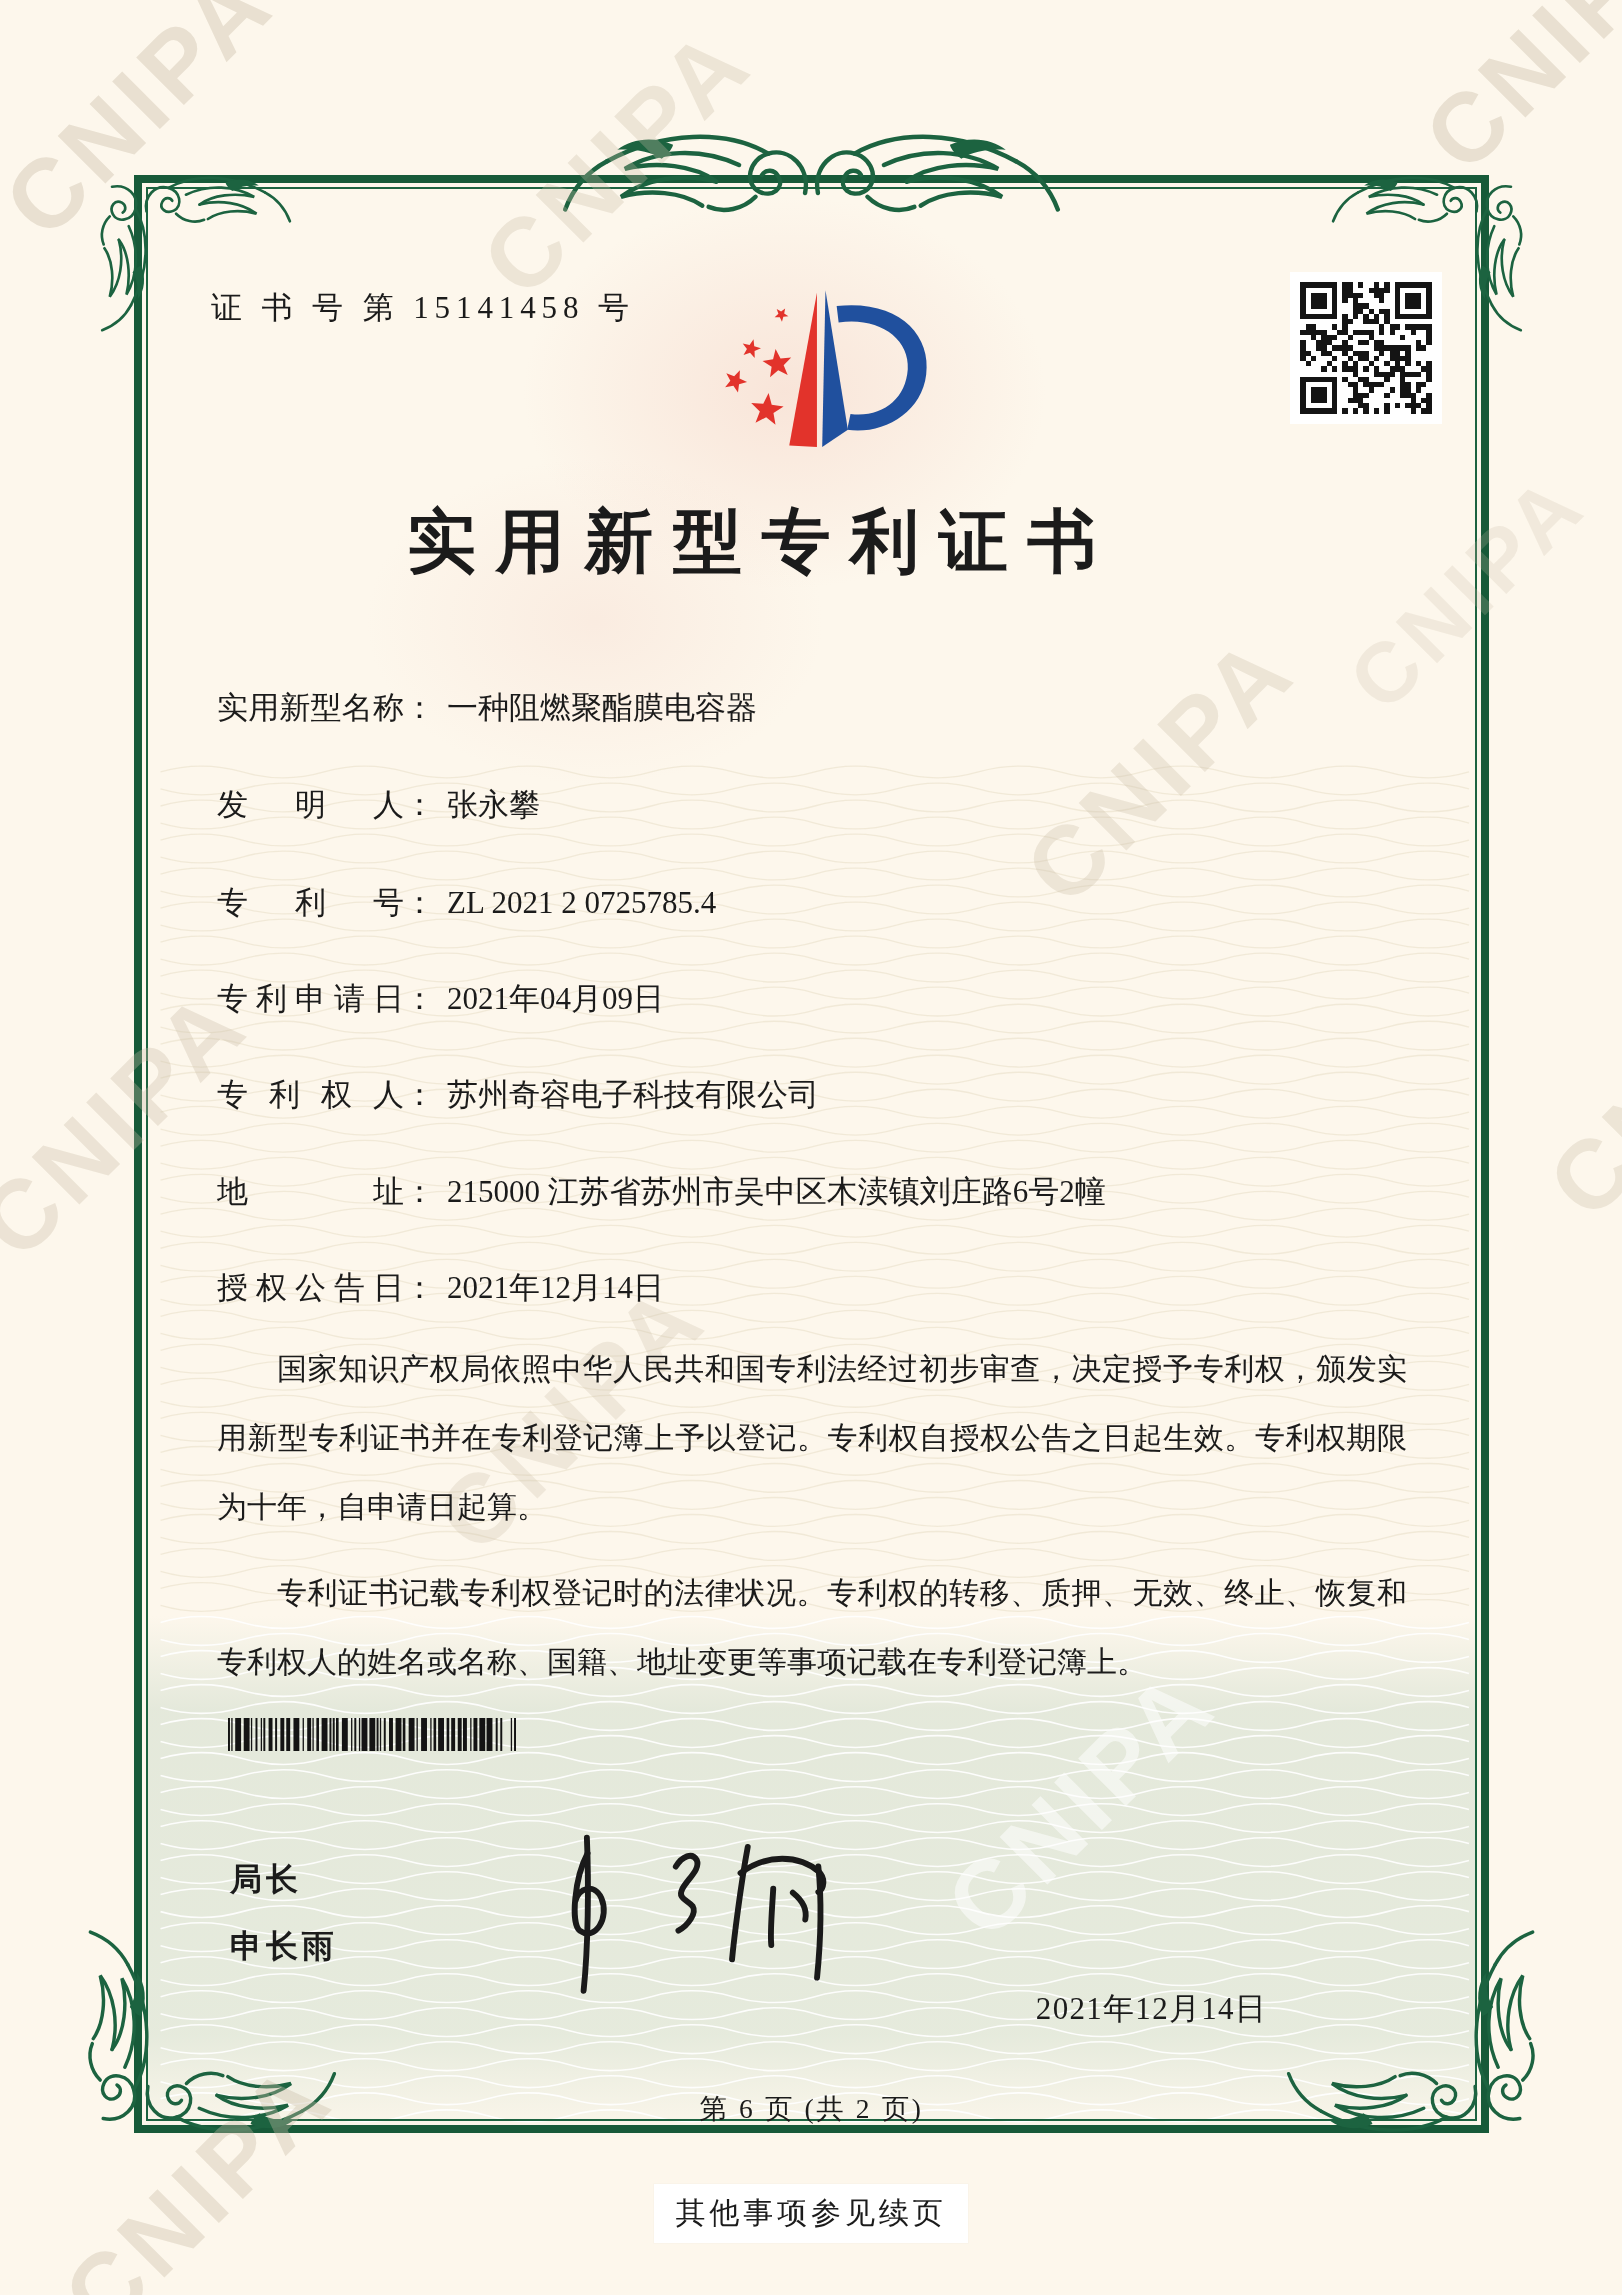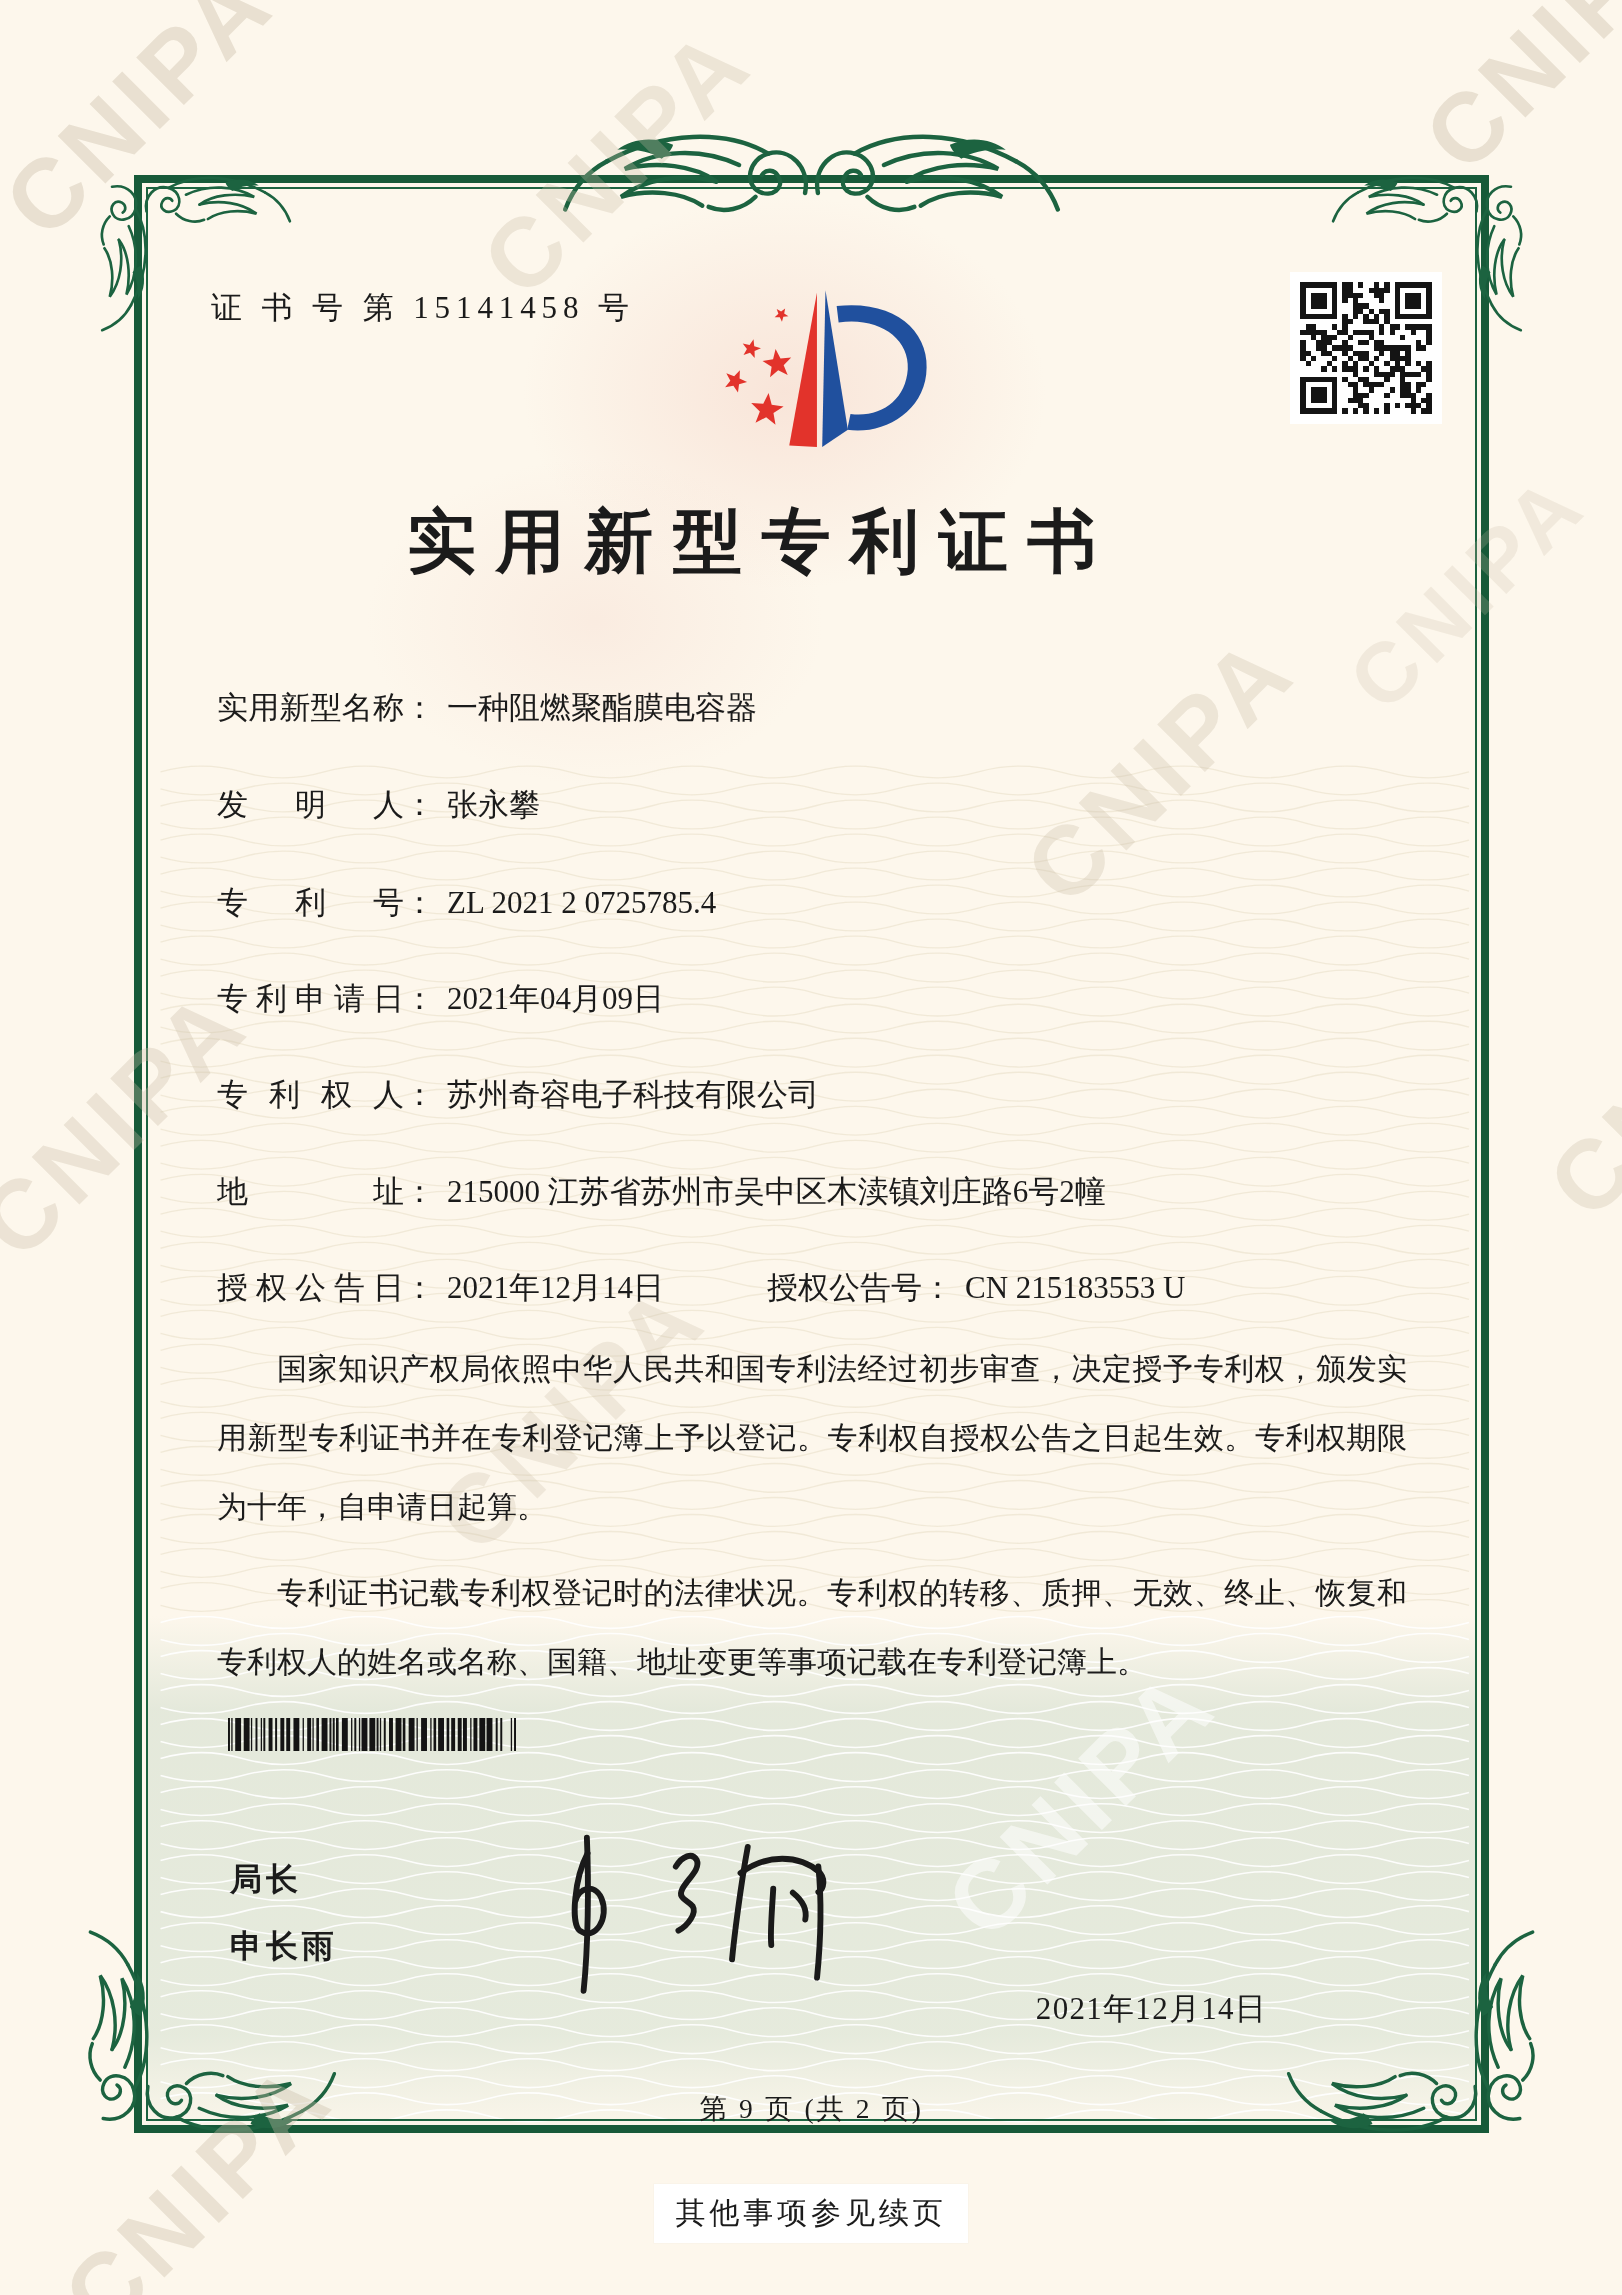--- a/index.html
+++ b/index.html
@@ -537,23 +537,20 @@
   <span class="flabel">专利申请日</span><span>：</span><span class="fvalue">2021年04月09日</span>
 </div>
 <div class="frow" style="top:1074px">
   <span class="flabel">专利权人</span><span>：</span><span class="fvalue">苏州奇容电子科技有限公司</span>
 </div>
 <div class="frow" style="top:1171px">
   <span class="flabel">地址</span><span>：</span><span class="fvalue">215000 江苏省苏州市吴中区木渎镇刘庄路6号2幢</span>
 </div>
 <div class="frow" style="top:1267px;width:1190px">
   <span class="flabel">授权公告日</span><span>：</span><span class="fvalue">2021年12月14日</span>
-  <span class="grant-right">
-    <span>授权公告号</span><span>：</span><span class="fvalue">CN 215183553 U</span>
-  </span>
 </div>
 
 <div class="abs body-text">
   <p>国家知识产权局依照中华人民共和国专利法经过初步审查，决定授予专利权，颁发实用新型专利证书并在专利登记簿上予以登记。专利权自授权公告之日起生效。专利权期限为十年，自申请日起算。</p>
   <p>专利证书记载专利权登记时的法律状况。专利权的转移、质押、无效、终止、恢复和专利权人的姓名或名称、国籍、地址变更等事项记载在专利登记簿上。</p>
 </div>
 
 <svg class="abs bc-svg" viewBox="0 0 440 50" preserveAspectRatio="none" xmlns="http://www.w3.org/2000/svg">
   <g id="bc-g" fill="#141414">
       <rect x="0" y="0" width="3" height="50"></rect>
@@ -621,15 +618,15 @@
     <path d="M363,32 C352,92 342,172 339,204"></path>
     <path d="M352,72 C392,42 442,44 472,70 C482,80 480,96 471,101"></path>
     <path d="M402,96 C400,132 397,162 399,182"></path>
     <path d="M432,102 C447,114 454,128 451,143"></path>
     <path d="M471,62 C477,122 474,182 469,232"></path>
   </g>
 </svg>
 
 <div class="abs date">2021年12月14日</div>
 
-<div class="abs page-info">第 9 页 (共 2 页)</div>
+<div class="abs page-info">第 6 页 (共 2 页)</div>
 <div class="abs note-box">其他事项参见续页</div>
 
 
 </body></html>

